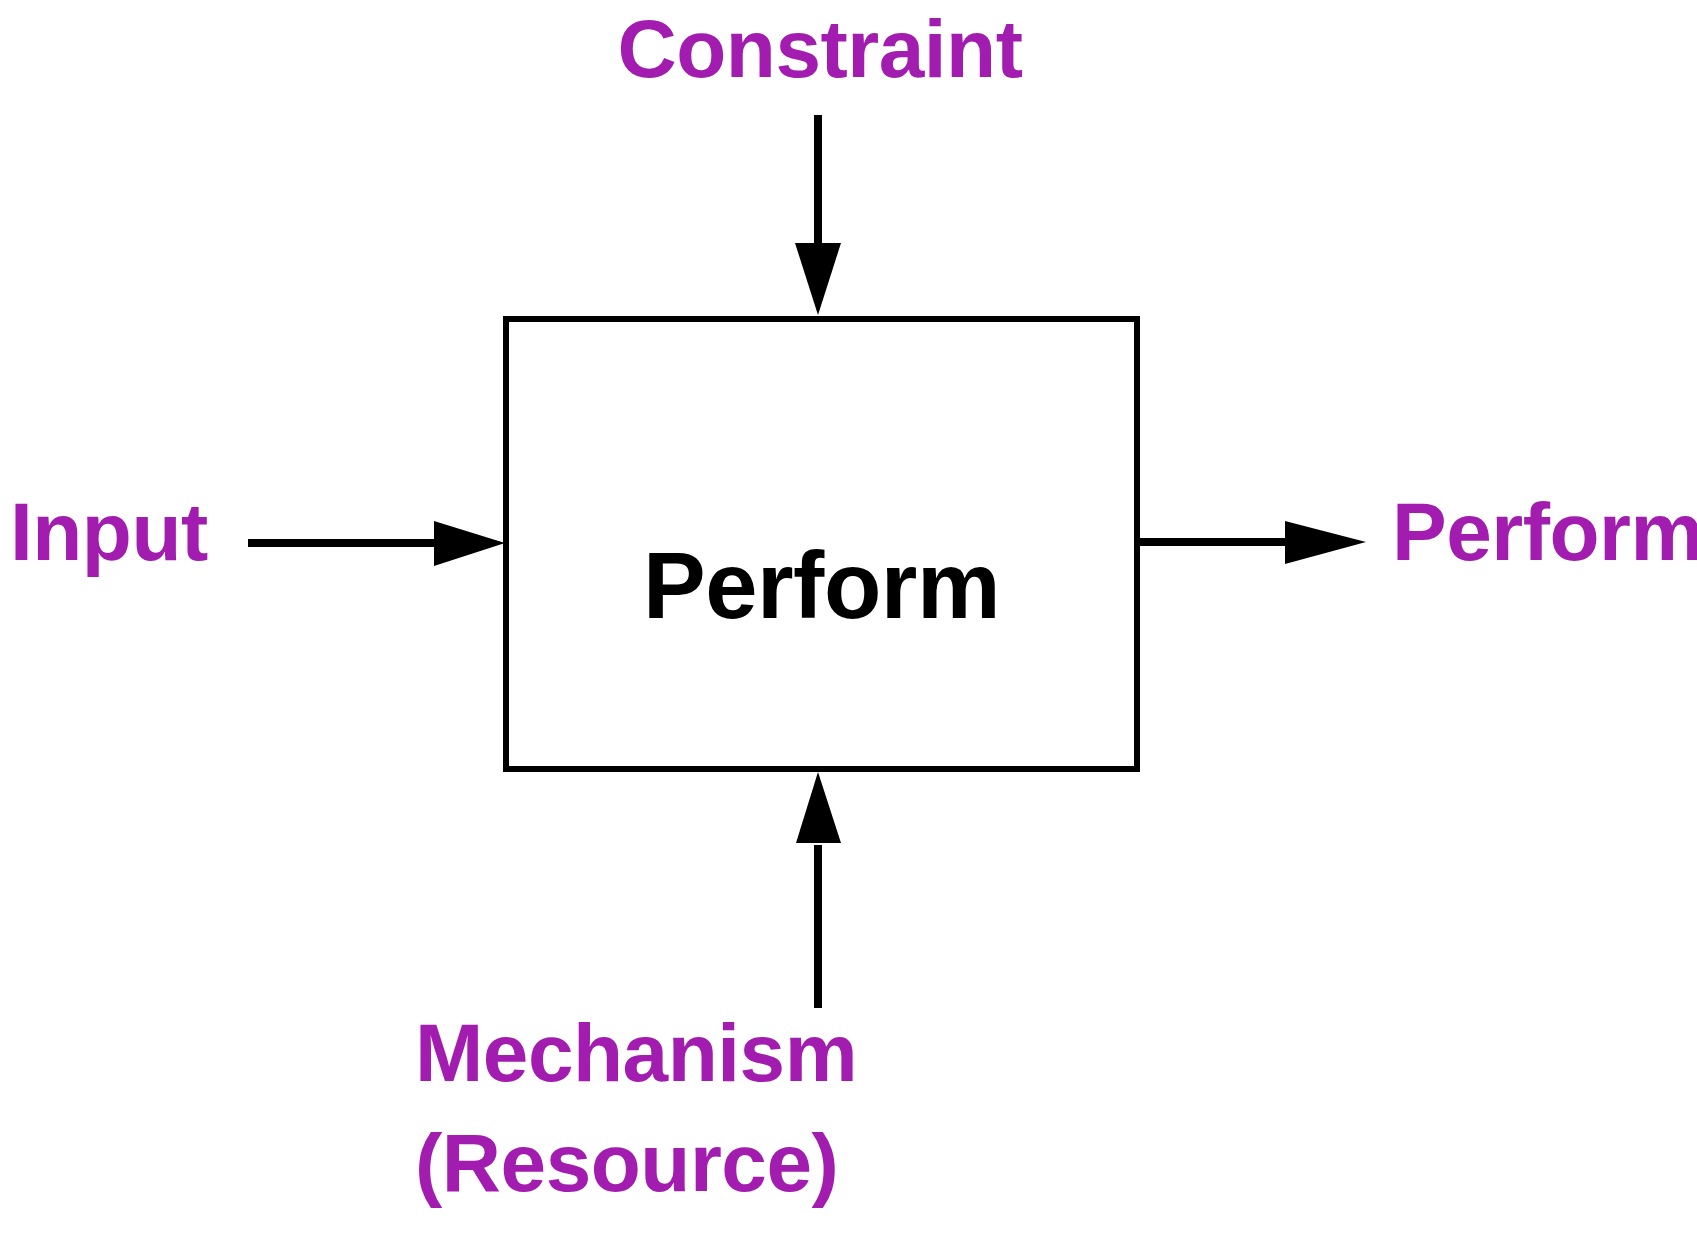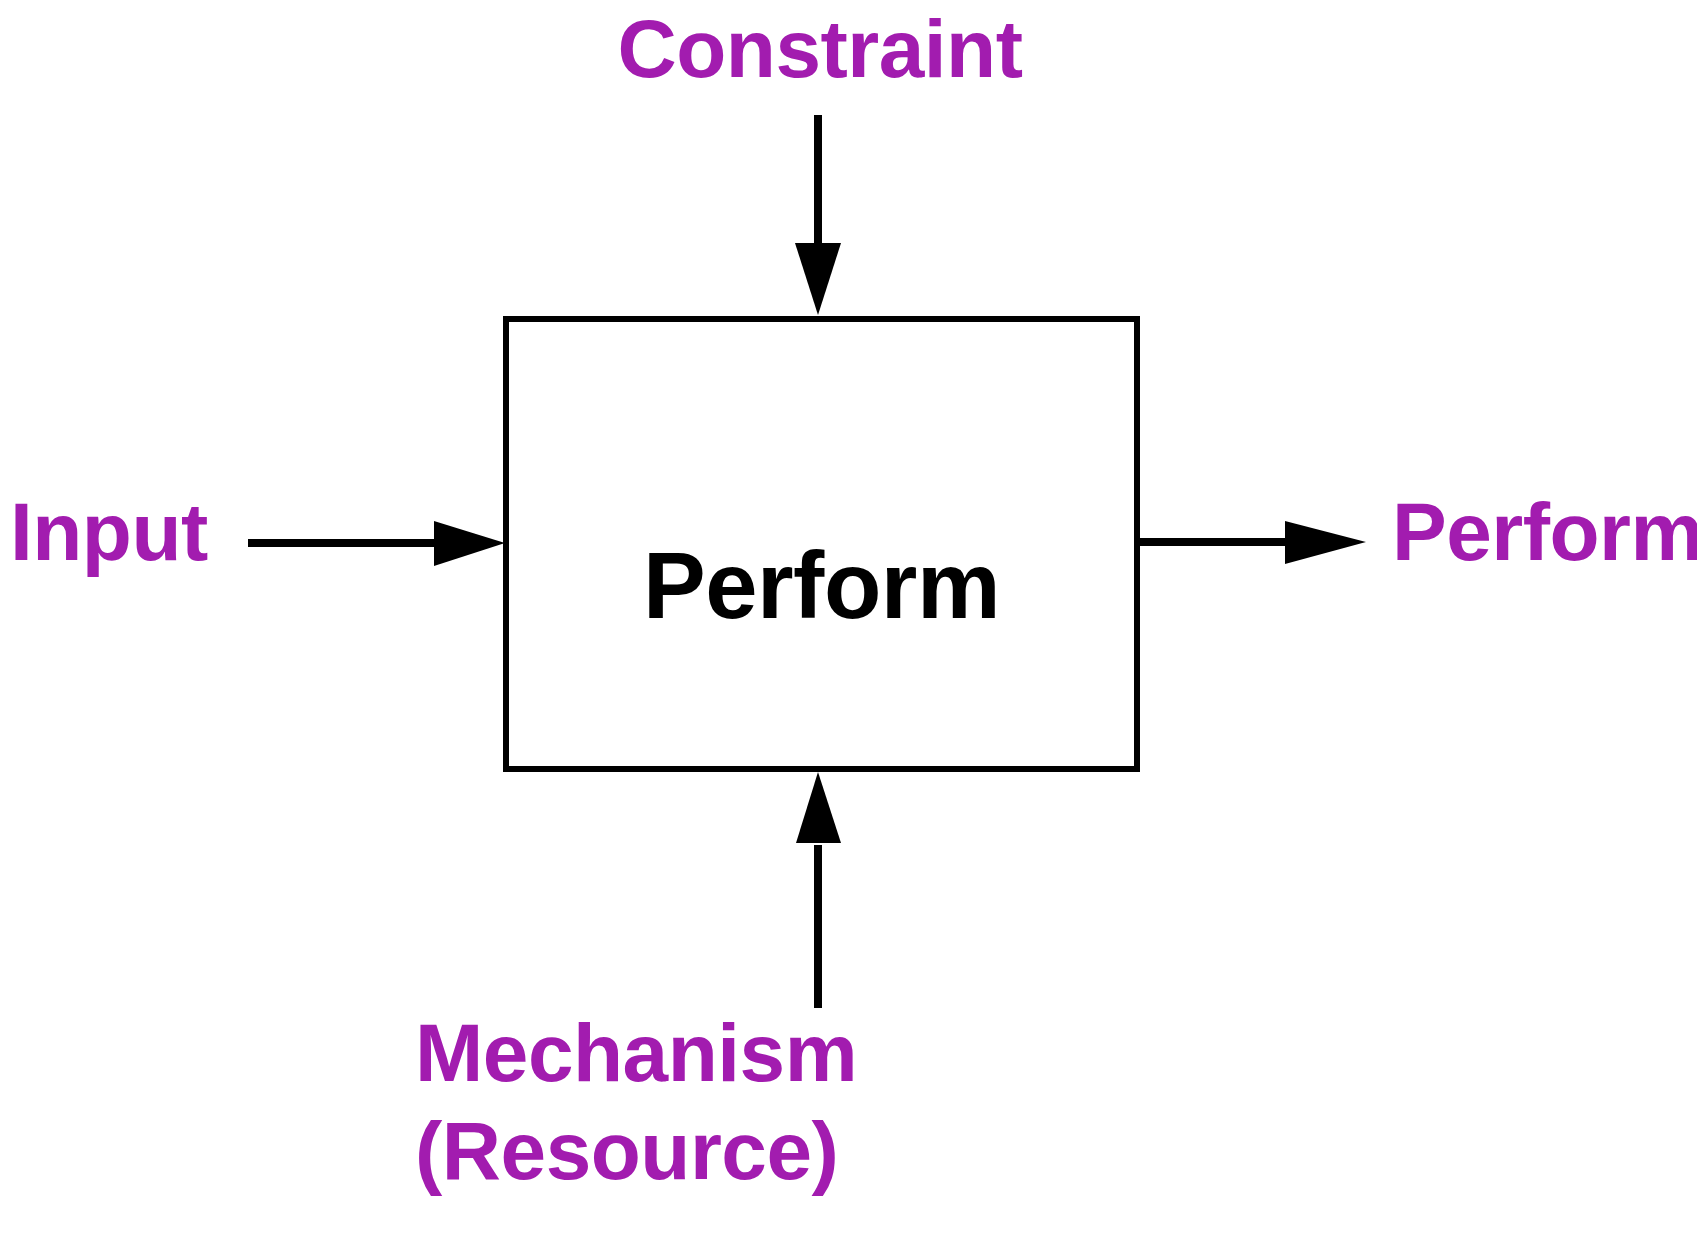--- a/index.html
+++ b/index.html
@@ -56,21 +56,21 @@
   }
   
   #mechanism-label {
     left: 415px;
     top: 1012px;
     width: 800px;
     font-size: 82px;
   }
   #mechanism-label .line2 {
     display: block;
-    margin-top: 16px;
+    margin-top: 28px;
   }
   
   #activity-box-text {
     position: absolute;
     left: 503px;
     top: 304px;
     width: 637px;
     height: 564px;
     display: flex;
     flex-direction: column;

